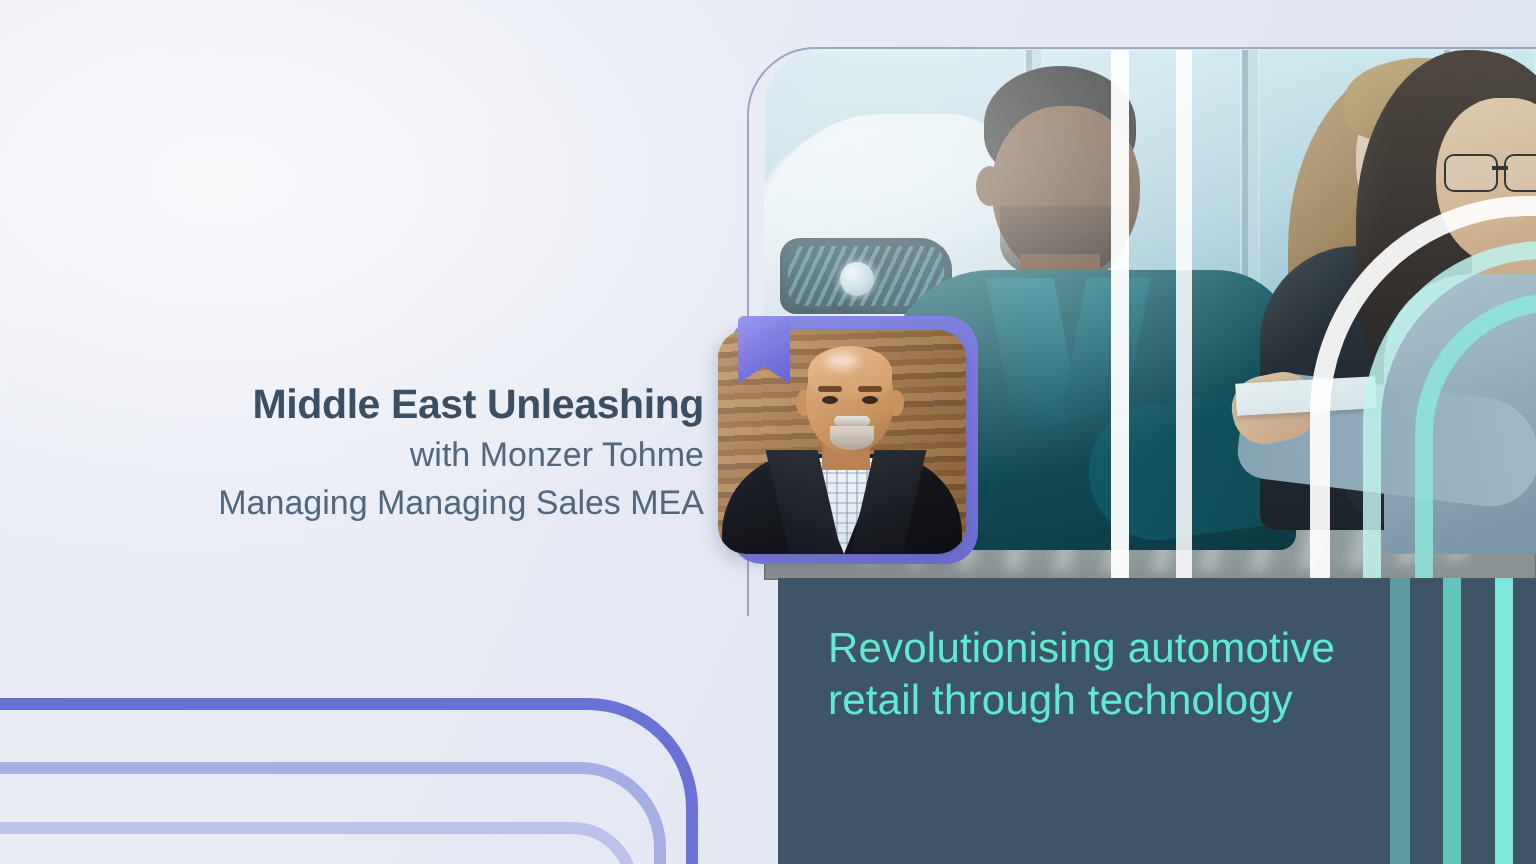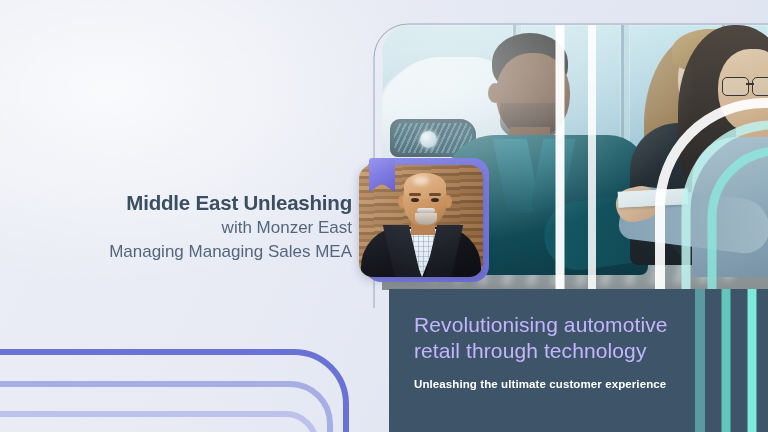--- a/index.html
+++ b/index.html
@@ -166,21 +166,21 @@
   .ph-glow{position:absolute;inset:0;
     background:radial-gradient(ellipse at 16% 22%,rgba(255,255,255,.55) 0%,rgba(255,255,255,0) 55%);}
 
   
   .dark-panel{
     position:absolute;left:389px;top:289px;width:379px;height:143px;
     background:#3e5468;
   }
   .panel-title{
     position:absolute;left:25px;top:23px;width:300px;
-    font-size:21px;line-height:26px;color:#c4b5fd;font-weight:400;letter-spacing:.1px;
+    font-size:21px;line-height:26px;color:#5eead4;font-weight:400;letter-spacing:.1px;
   }
   .panel-sub{
     position:absolute;left:25px;top:88px;width:260px;
     font-size:11.5px;line-height:15px;color:#ffffff;font-weight:700;letter-spacing:.1px;
   }
 
   
   .portrait-shadow{
     position:absolute;left:365px;top:158px;width:124px;height:124px;border-radius:16px;
     background:linear-gradient(140deg,#8f8ee8,#6f6fd6);
@@ -343,21 +343,20 @@
       <path d="M278 280 V182 A104 104 0 0 1 382 78 H400" stroke="rgba(255,255,255,.92)" stroke-width="10" fill="none"></path>
       <path d="M304 280 V186 A86 86 0 0 1 390 100 H400" stroke="rgba(190,242,236,.85)" stroke-width="9" fill="none"></path>
       <path d="M330 280 V192 A66 66 0 0 1 396 126 H400" stroke="rgba(140,232,222,.8)" stroke-width="9" fill="none"></path>
       <path d="M178 280 V-10" stroke="rgba(255,255,255,.95)" stroke-width="9" fill="none"></path>
       <path d="M210 280 V-10" stroke="rgba(255,255,255,.85)" stroke-width="8" fill="none"></path>
     </svg>
   </div>
 
   <div class="dark-panel">
     <div class="panel-title">Revolutionising automotive retail through technology</div>
-    <div class="panel-sub">Unleashing the ultimate customer experience</div>
 
     <svg width="379" height="143" viewBox="0 0 379 143" fill="none" style="position:absolute;left:0;top:0">
       <path d="M311 150 V0" stroke="#5a9aa0" stroke-width="10" fill="none"></path>
       <path d="M337 150 V0" stroke="#63c6bd" stroke-width="9" fill="none"></path>
       <path d="M363 150 V0" stroke="#7fe8dc" stroke-width="9" fill="none"></path>
     </svg>
   </div>
 
   <div class="portrait-shadow"></div>
   <div class="portrait">
@@ -377,17 +376,17 @@
     <div class="pt-browR"></div>
     <div class="pt-eyeL"></div>
     <div class="pt-eyeR"></div>
     <div class="pt-stache"></div>
     <div class="pt-goatee"></div>
   </div>
   <div class="bookmark"></div>
 
   <div class="text-block">
     <div class="t-head">Middle East Unleashing</div>
-    <div class="t-sub">with Monzer East</div>
+    <div class="t-sub">with Monzer Tohme</div>
     <div class="t-sub2">Managing Managing Sales MEA</div>
   </div>
 
 </div>
 
 </body></html>

